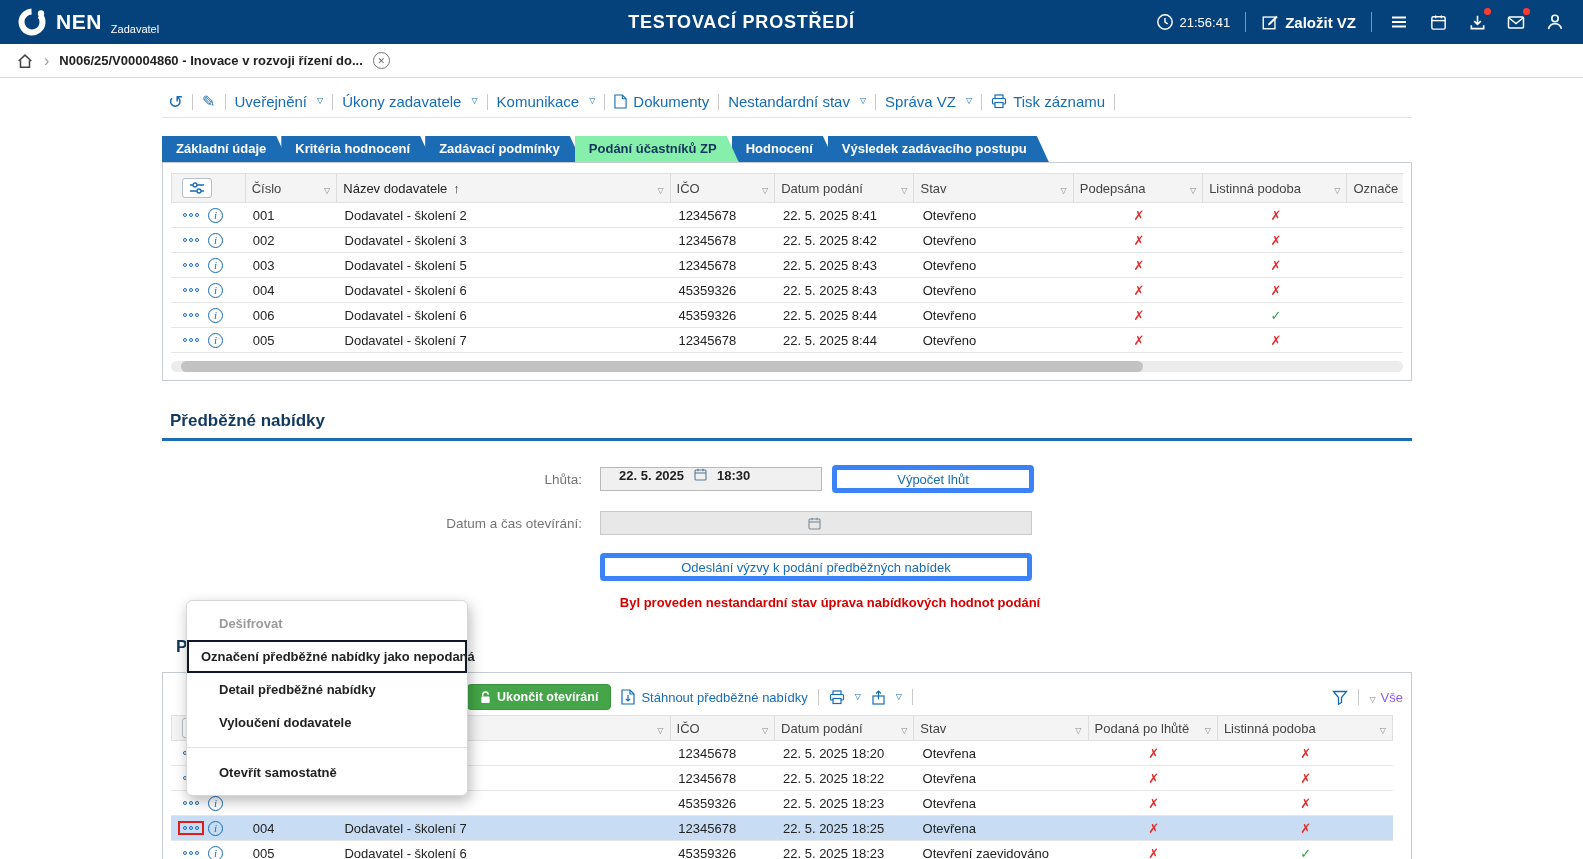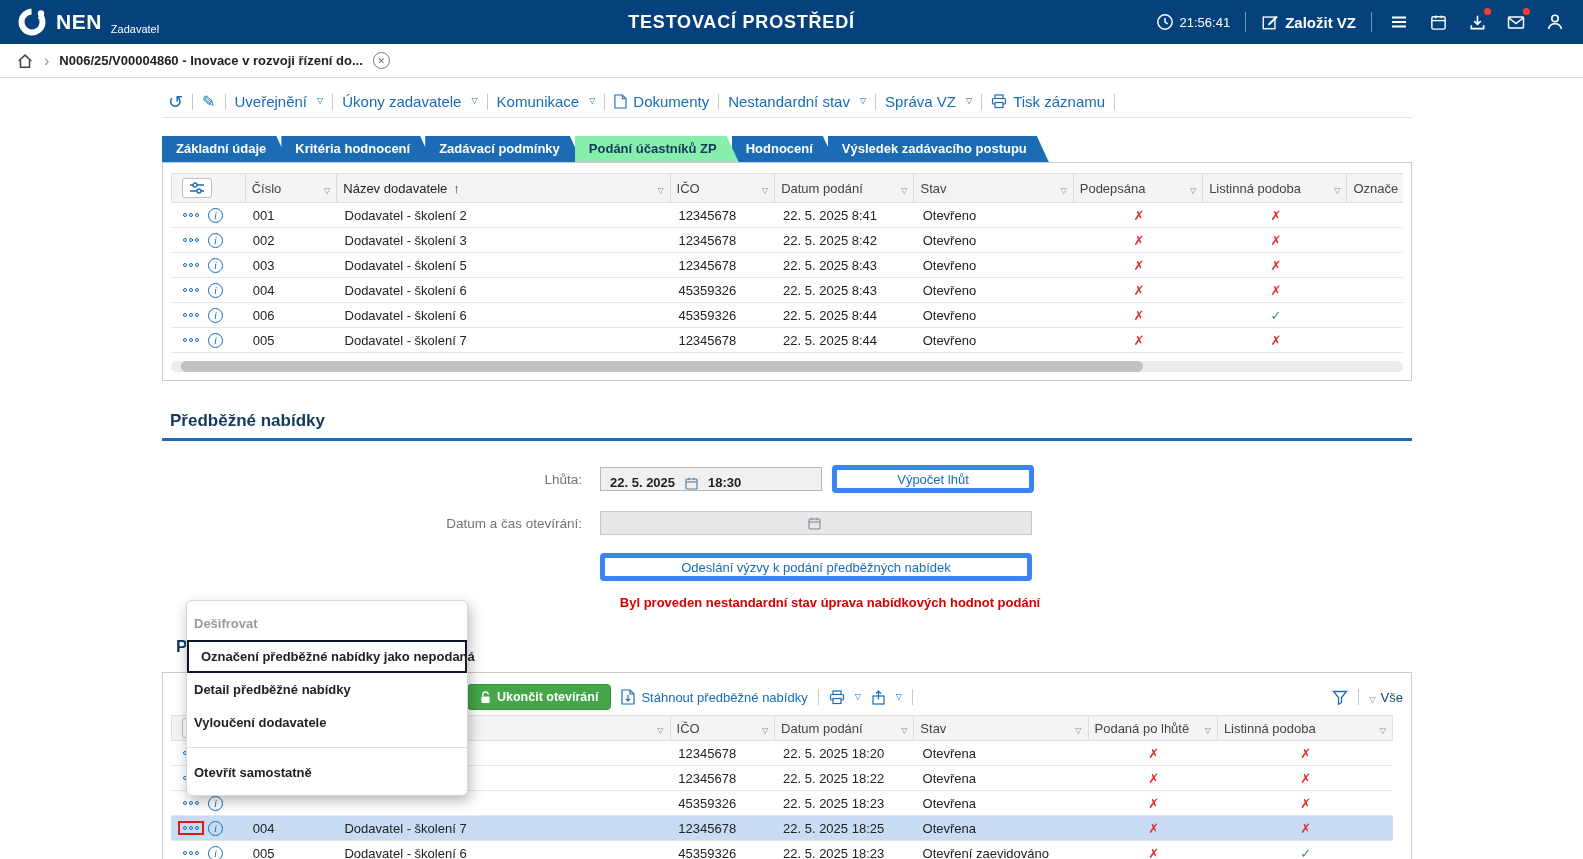--- a/index.html
+++ b/index.html
@@ -80,45 +80,45 @@
 
   .hscroll { height:11px; background:#ececec; border-radius:6px; margin-top:8px; position:relative; width:1232px; }
   .hscroll .thumb { position:absolute; left:10px; top:0; height:11px; width:962px; background:#c2c2c2; border-radius:6px; cursor:pointer; }
 
   
   .sec1 { margin-top:30px; }
   .sec-title { font-size:17px; font-weight:bold; color:#12395f; padding:0 0 7px 8px; border-bottom:3px solid #1b6cb4; line-height:20px; }
   .form { margin-top:24px; font-size:13.5px; }
   .frow { display:flex; align-items:center; } .mb18 { margin-bottom:18px; } .mb14 { margin-bottom:14px; }
   .flabel { width:438px; text-align:right; padding-right:18px; font-weight:normal; color:#737373; }
-  .dt-box { width:222px; height:24px; border:1px solid #b9b9b9; background:#f0f0f0; display:flex; align-items:flex-end; gap:10px; padding:0 9px; font-size:13px; font-weight:bold; color:#222; }
+  .dt-box { width:222px; height:24px; border:1px solid #b9b9b9; background:#f0f0f0; display:flex; align-items:flex-start; gap:10px; padding:0 18px; font-size:13px; font-weight:bold; color:#222; }
   .dt-empty { width:432px; height:24px; border:1px solid #c9c9c9; background:#e8e8e8; position:relative; }
   .dt-empty .calpos { position:absolute; left:207px; top:5px; }
   .btn-outline { height:28px; border:5px solid #3b82f6; border-radius:4px; background:#fff; color:#176cb5; font-size:13px;
                  display:flex; align-items:center; justify-content:center; cursor:pointer; }
   .btn-vypocet { width:202px; margin-left:10px; }
   .btn-wide { width:432px; }
   .gap { width:438px; }
   .warning { margin:14px 0 0 418px; width:500px; text-align:center; color:#d60000; font-weight:bold; font-size:13px; white-space:nowrap; }
 
   
   .sec2 { margin-top:26px; }
   .sec2 .sec-title2 { font-size:17px; font-weight:bold; color:#12395f; padding-left:14px; line-height:22px; }
   .panel2 { margin-top:4px; }
   .toolbar2 { display:flex; align-items:center; height:28px; margin-bottom:4px; font-size:13px; gap:10px; }
   .btn-green { margin-left:296px; height:26px; background:#44a648; border:1px solid #3c9440; border-radius:4px; color:#fff;
                font-weight:bold; font-size:12.5px; display:flex; align-items:center; gap:6px; padding:0 12px; cursor:pointer; white-space:nowrap; }
   .t2-spacer { flex:1; }
-  .vse { display:flex; align-items:center; gap:5px; color:#0c4a6e; cursor:pointer; }
+  .vse { display:flex; align-items:center; gap:5px; color:#8b5cf6; cursor:pointer; }
   .vse .fc::before { content:"▽"; font-size:8px; color:#8a8a8a; }
 
   
   .ctx-menu { position:absolute; left:186px; top:600px; width:282px; background:#fff; border:1px solid #d7d7d7; border-radius:6px;
               box-shadow:2px 5px 14px rgba(0,0,0,.28); padding:6px 0; z-index:40; }
-  .ctx-item { padding:8px 7px; font-size:13px; font-weight:bold; color:#222; cursor:pointer; line-height:17px; white-space:nowrap; }
+  .ctx-item { padding:8px 32px; font-size:13px; font-weight:bold; color:#222; cursor:pointer; line-height:17px; white-space:nowrap; }
   .ctx-item.disabled { color:#9b9b9b; cursor:default; }
   .ctx-item.annot-red { border:2px solid #0f172a; padding:6px 12px; }
   .ctx-sep { height:1px; background:#e2e2e2; margin:8px 0; }
 
   .annot-red-box { outline:2px solid #e01b1b; outline-offset:1px; }
 
   svg { display:block; flex:none; }
 </style>
 </head>
 <body>

